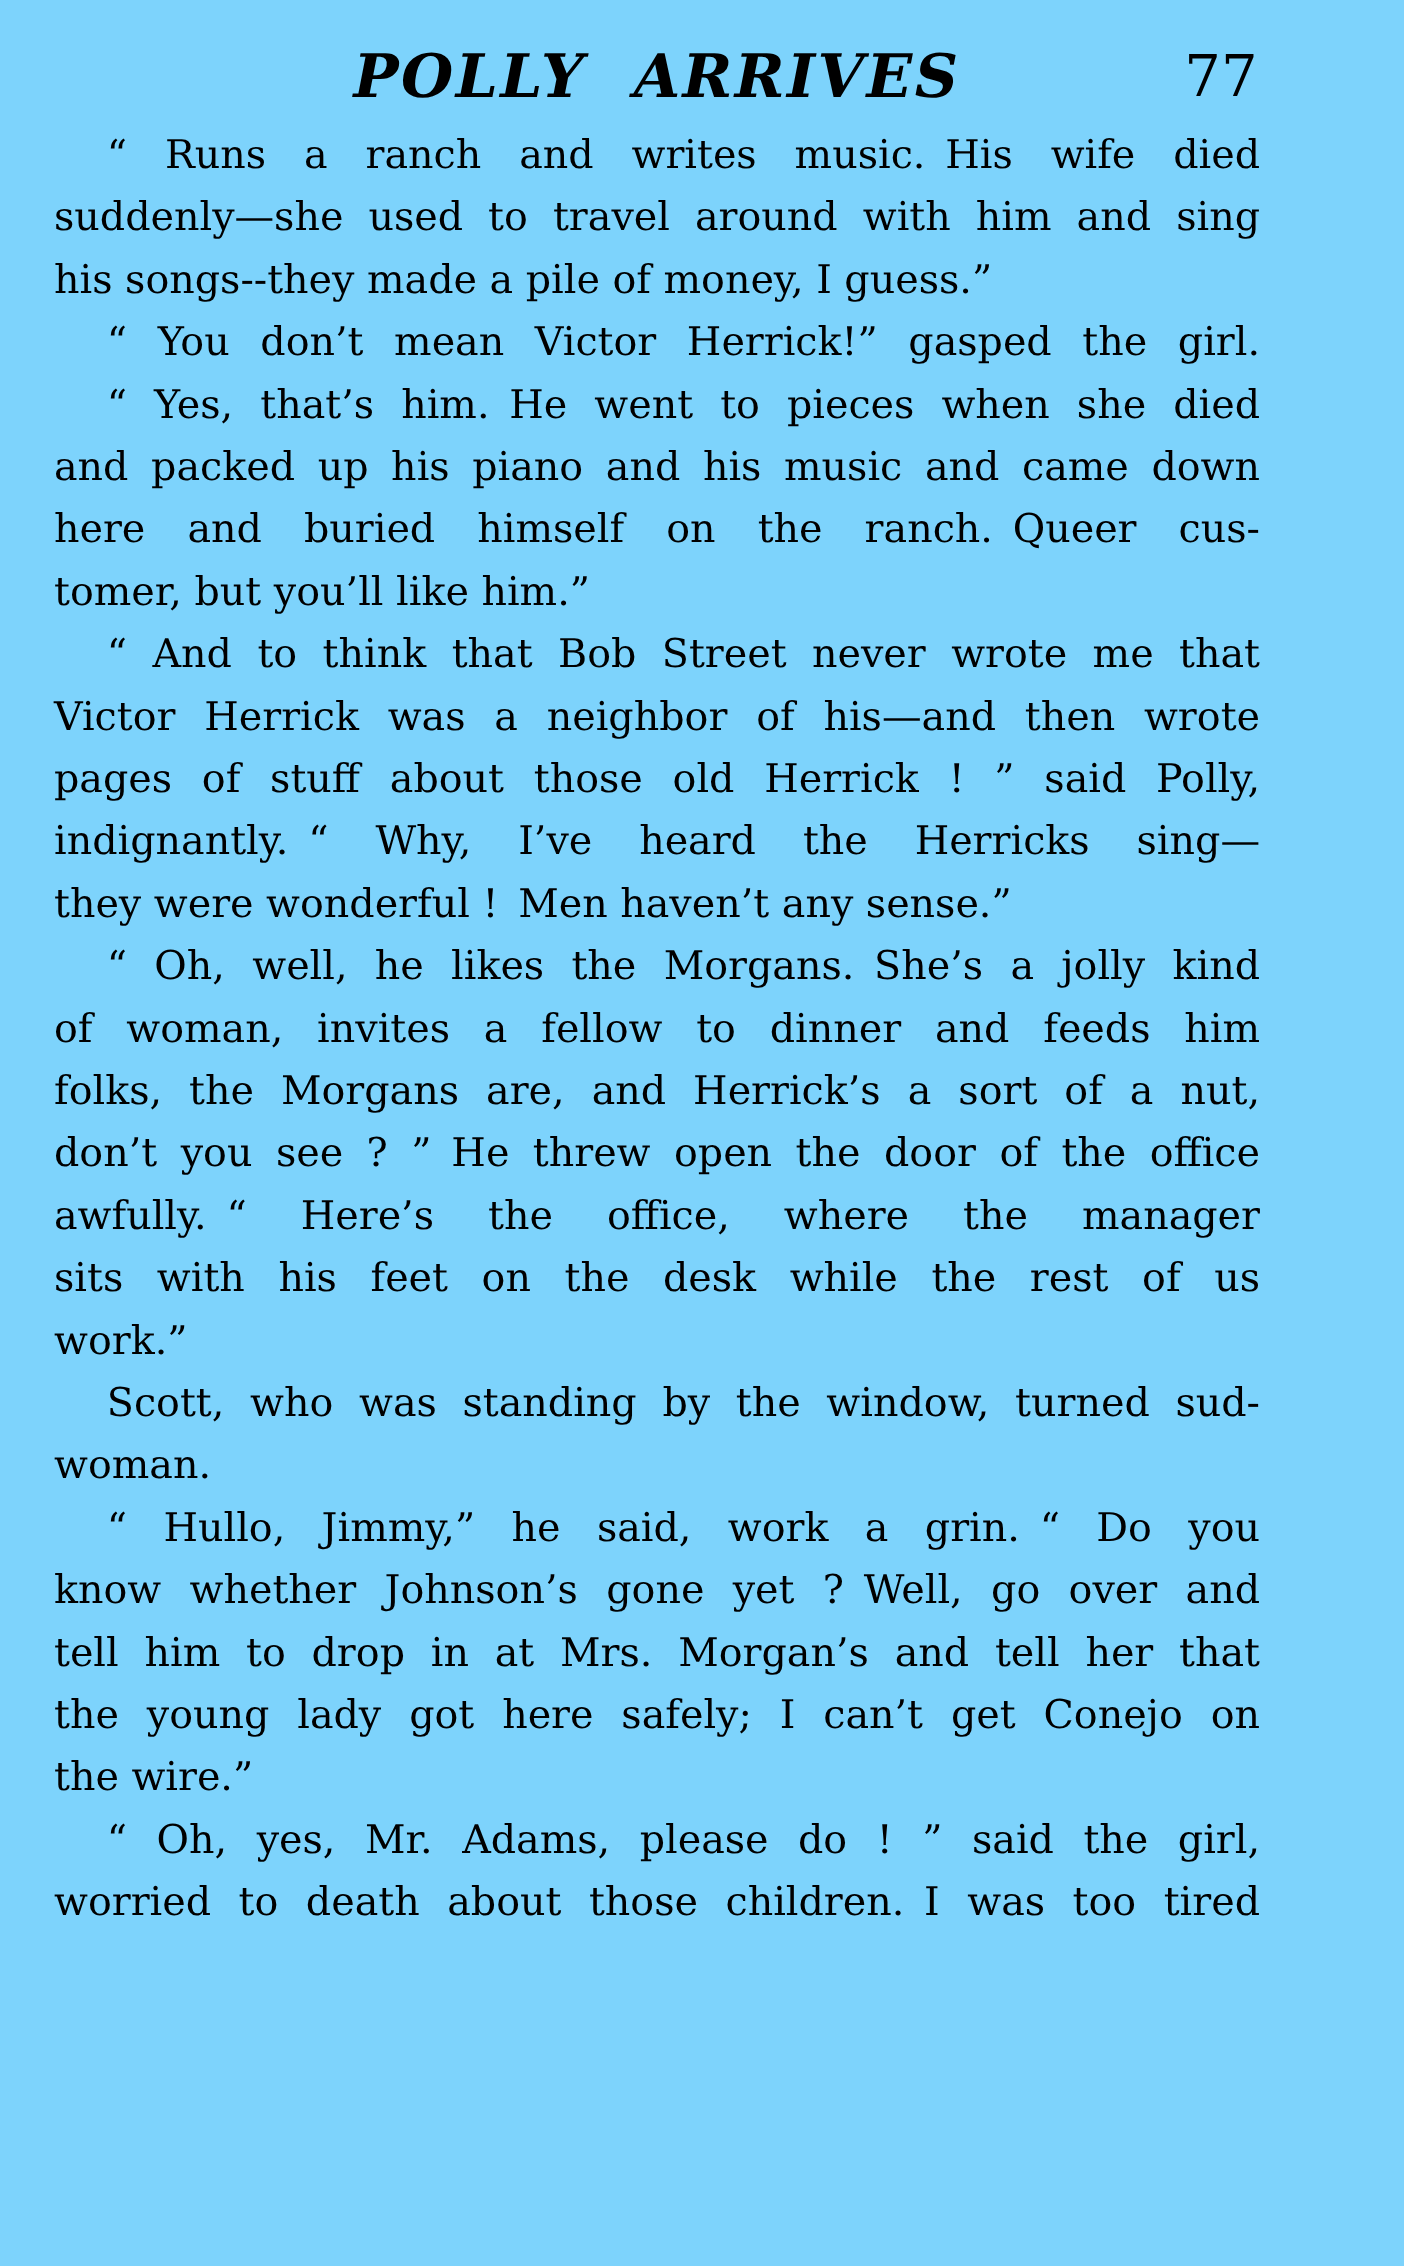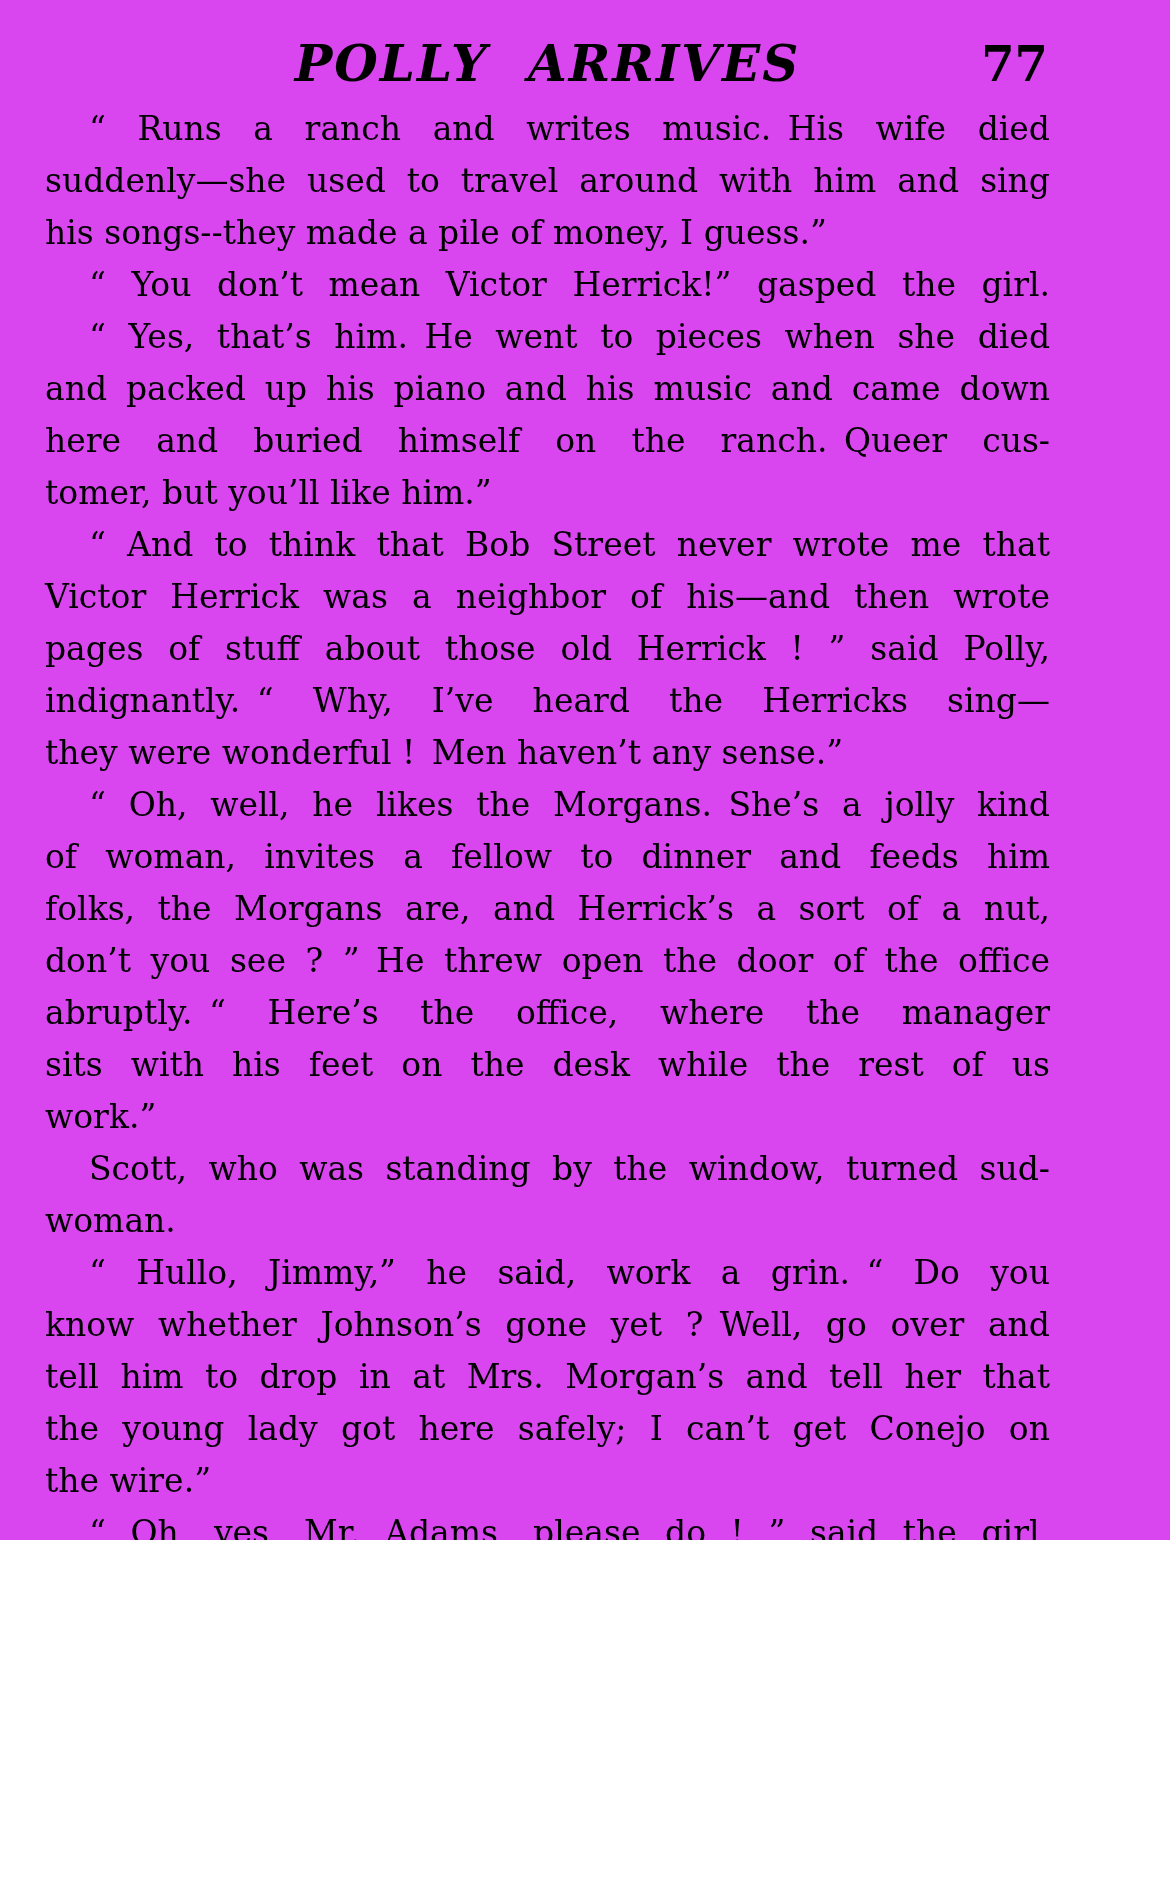--- a/index.html
+++ b/index.html
@@ -1,36 +1,36 @@
 <!DOCTYPE html>
 <html><head>
 <meta charset="utf-8">
 <style>
   html,body{margin:0;padding:0;background:#ffffff;}
   .page{
     position:relative;
-    width:1170px;height:1540px;
-    background:#d946ef;color:#000;
+    width:1170px;height:1888px;
+    background:#7dd3fc;color:#000;
     font-family:"DejaVu Serif","Liberation Serif",serif;
     overflow:hidden;
   }
   .page-header{
     position:absolute;left:45px;top:26px;width:1005px;height:76px;
   }
   .running-head{
     position:absolute;left:0;right:0;top:0;
     text-align:center;
     font-style:italic;font-weight:700;
     font-size:50px;line-height:76px;
     letter-spacing:2px;word-spacing:20px;
     white-space:nowrap;
   }
   .page-number{
     position:absolute;right:2px;top:0;
-    font-weight:700;font-size:48px;line-height:76px;
+    font-weight:400;font-size:48px;line-height:76px;
   }
   .text-block{
     position:absolute;left:45px;top:103px;width:1005px;
     font-size:33px;line-height:52px;
   }
   .line{
     height:52px;
     text-align:justify;
     text-align-last:justify;
   }
@@ -57,21 +57,21 @@
       <div class="line last">tomer, but you’ll like him.”</div>
       <div class="line indent">“ And to think that Bob Street never wrote me that</div>
       <div class="line">Victor Herrick was a neighbor of his—and then wrote</div>
       <div class="line">pages of stuff about those old Herrick ! ” said Polly,</div>
       <div class="line">indignantly. “ Why, I’ve heard the Herricks sing—</div>
       <div class="line last">they were wonderful ! Men haven’t any sense.”</div>
       <div class="line indent">“ Oh, well, he likes the Morgans. She’s a jolly kind</div>
       <div class="line">of woman, invites a fellow to dinner and feeds him</div>
       <div class="line">folks, the Morgans are, and Herrick’s a sort of a nut,</div>
       <div class="line">don’t you see ? ” He threw open the door of the office</div>
-      <div class="line">abruptly. “ Here’s the office, where the manager</div>
+      <div class="line">awfully. “ Here’s the office, where the manager</div>
       <div class="line">sits with his feet on the desk while the rest of us</div>
       <div class="line last">work.”</div>
       <div class="line indent">Scott, who was standing by the window, turned sud-</div>
       <div class="line last">woman.</div>
       <div class="line indent">“ Hullo, Jimmy,” he said, work a grin. “ Do you</div>
       <div class="line">know whether Johnson’s gone yet ? Well, go over and</div>
       <div class="line">tell him to drop in at Mrs. Morgan’s and tell her that</div>
       <div class="line">the young lady got here safely; I can’t get Conejo on</div>
       <div class="line last">the wire.”</div>
       <div class="line indent">“ Oh, yes, Mr. Adams, please do ! ” said the girl,</div>

